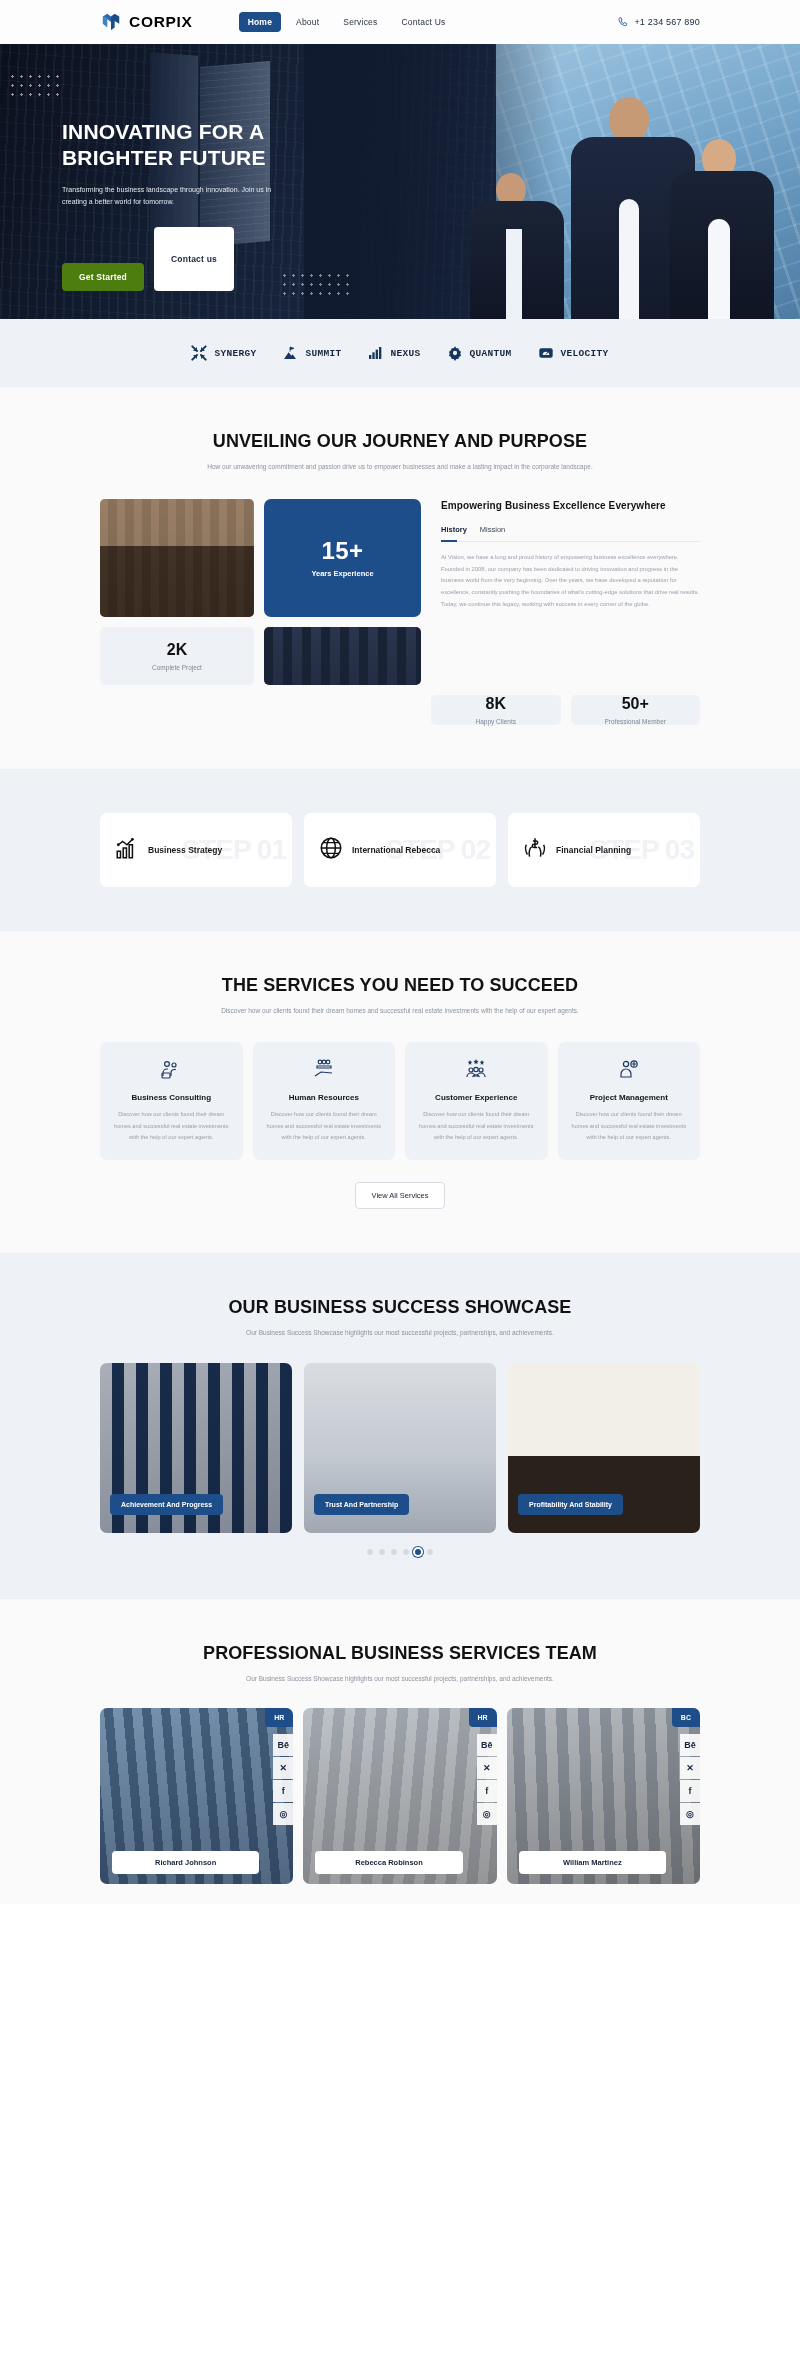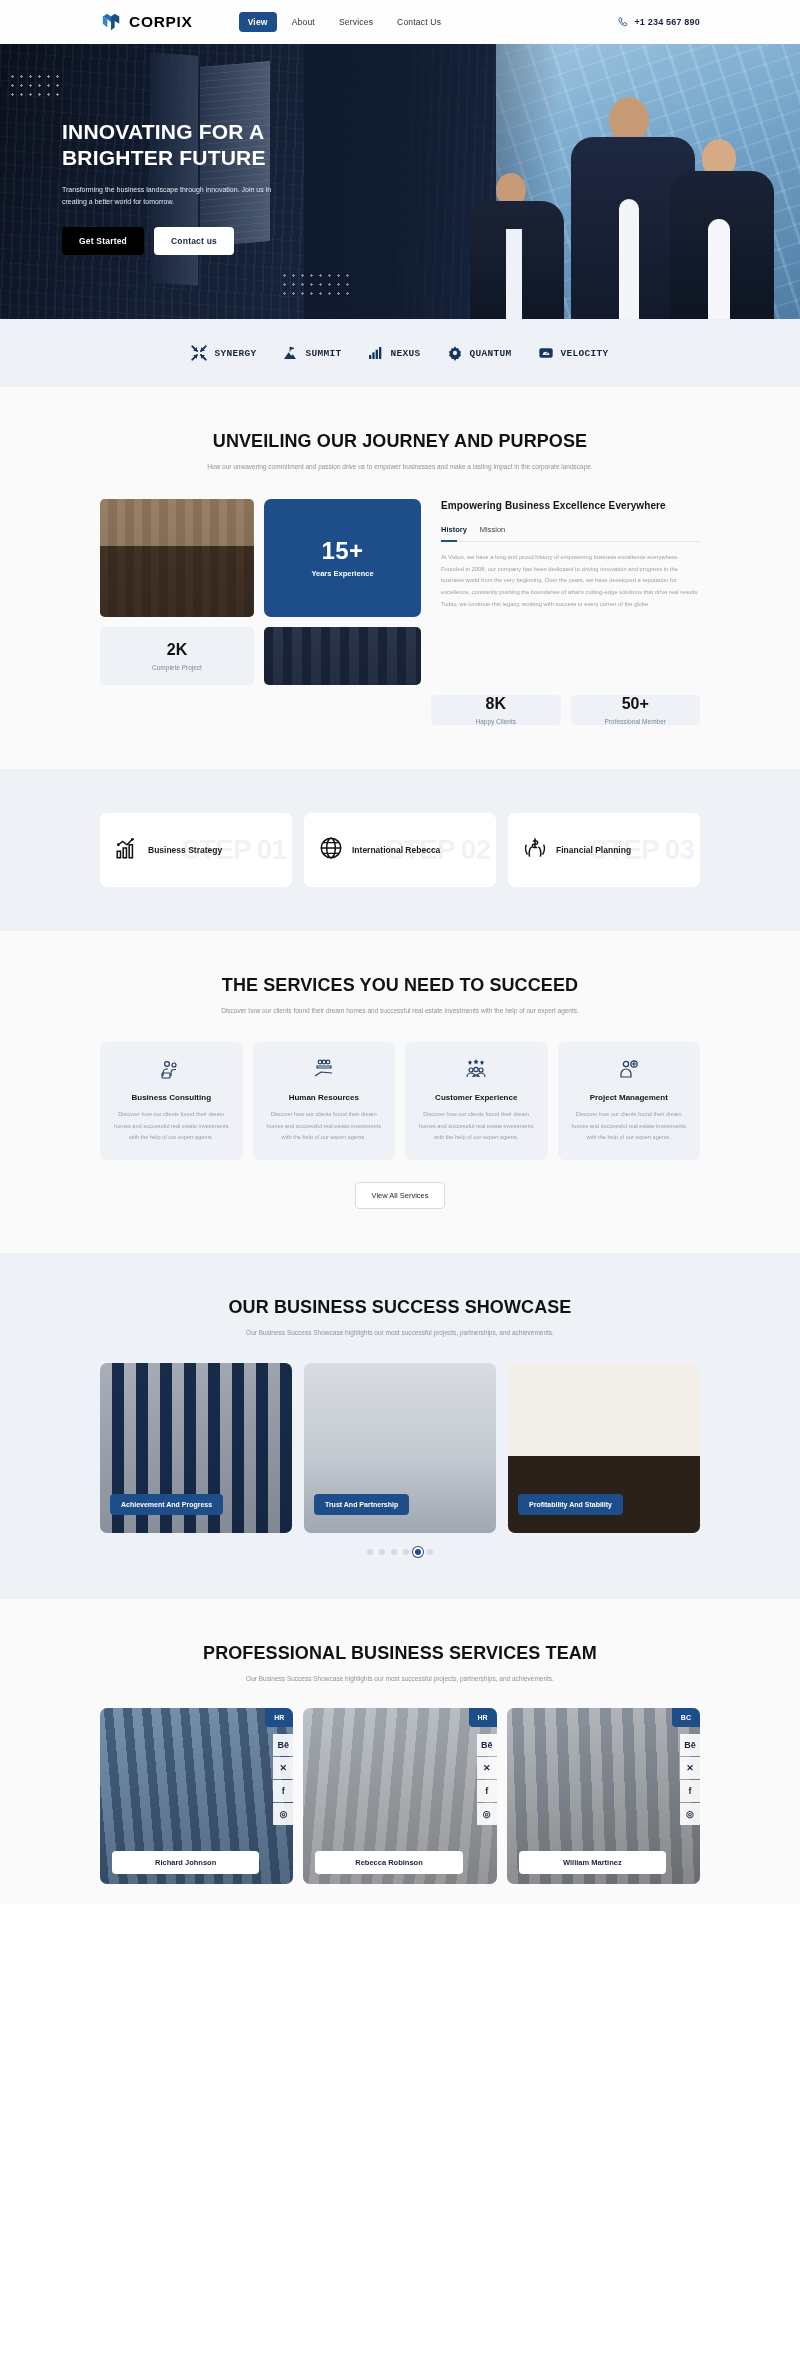--- a/index.html
+++ b/index.html
@@ -20,21 +20,21 @@
   .logo-block { display:flex; align-items:center; gap:7px; margin-left:100px; }
   .logo-mark { width:22px; height:22px; }
   .logo-text { font-size:15.5px; font-weight:bold; letter-spacing:.7px; color:#000000; }
   .nav { display:flex; align-items:center; gap:6px; margin-left:46px; }
   .nav a {
     font-size:8.5px; color:#2c3442; text-decoration:none; padding:5px 9px;
     border-radius:4px; letter-spacing:.2px;
   }
   .nav a.active { background:#1d4e89; color:#fff; font-weight:bold; }
   .phone { margin-left:auto; margin-right:100px; display:flex; align-items:center; gap:6px; }
-  .phone span { font-size:9px; color:#17263f; font-weight:700; letter-spacing:.2px;}
+  .phone span { font-size:9px; color:#17263f; font-weight:400; letter-spacing:.2px;}
 
   
   .hero { height:275px; position:relative; overflow:hidden; }
   .hero-bg {
     position:absolute; inset:0;
     background:
       linear-gradient(100deg,#0d1526 0%, #14203a 28%, rgba(28,42,68,.72) 45%, rgba(60,90,130,.25) 58%, rgba(120,170,210,.05) 70%),
       linear-gradient(180deg,#9dc3df 0%, #6fa3cb 40%, #3d6e96 100%);
   }
   .hero-city {
@@ -80,21 +80,21 @@
   .hero-inner { position:relative; z-index:5; padding:75px 0 0 62px; width:300px; }
   .hero-title {
     font-size:21px; font-weight:bold; color:#fff; line-height:1.22; letter-spacing:.2px;
   }
   .hero-sub { margin-top:14px; font-size:7px; color:#e2e8f0; line-height:1.75; width:215px; }
   .hero-btns { margin-top:18px; display:flex; gap:10px; }
   .btn {
     font-size:8.5px; font-weight:bold; padding:9px 17px; border-radius:4px;
     border:none; cursor:pointer; letter-spacing:.2px;
   }
-  .btn-primary { background:#000000; color:#fff; }
+  .btn-primary { background:#4d7c0f; color:#fff;margin-top:36px; }
   .btn-light { background:#fff; color:#15243d; }
 
   
   .brands {
     background:#eef2f6; padding:26px 0; display:flex; justify-content:center;
     align-items:center; gap:26px;font-family:Liberation Mono, monospace;
   }
   .brand { display:flex; align-items:center; gap:7px; }
   .brand-name { font-size:9.5px; font-weight:bold; color:#17263f; letter-spacing:.3px; }
 
@@ -242,21 +242,21 @@
       <span class="logo-mark">
         <svg viewBox="0 0 24 24" width="22" height="22">
           <path d="M3 6 L8 3 L12 6 L12 12 L8 9 Z" fill="#2b6cb0"></path>
           <path d="M12 6 L16 3 L21 6 L21 14 L16 11 L16 18 L12 21 Z" fill="#1a4f86"></path>
           <path d="M3 6 L3 14 L8 18 L8 9 Z" fill="#3d86c6"></path>
         </svg>
       </span>
       <span class="logo-text">CORPIX</span>
     </div>
     <div class="nav">
-      <a href="#" class="active">View</a>
+      <a href="#" class="active">Home</a>
       <a href="#">About</a>
       <a href="#">Services</a>
       <a href="#">Contact Us</a>
     </div>
     <div class="phone">
       <svg width="11" height="11" viewBox="0 0 24 24">
         <path d="M6 2h3l2 5-2.5 1.5a12 12 0 006 6L16 12l5 2v3c0 1-1 2-2 2A17 17 0 014 5c0-1 1-3 2-3z" fill="none" stroke="#1d4e89" stroke-width="1.8" stroke-linejoin="round"></path>
       </svg>
       <span>+1 234 567 890</span>
     </div>

